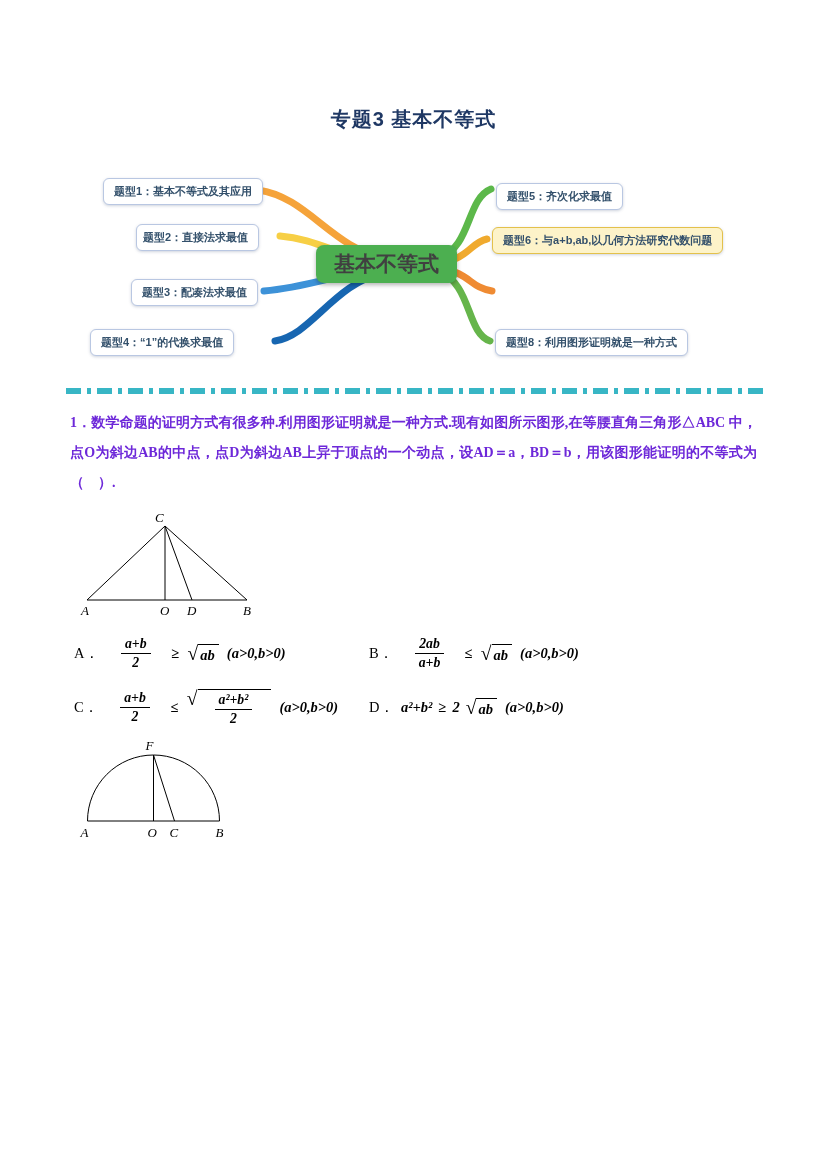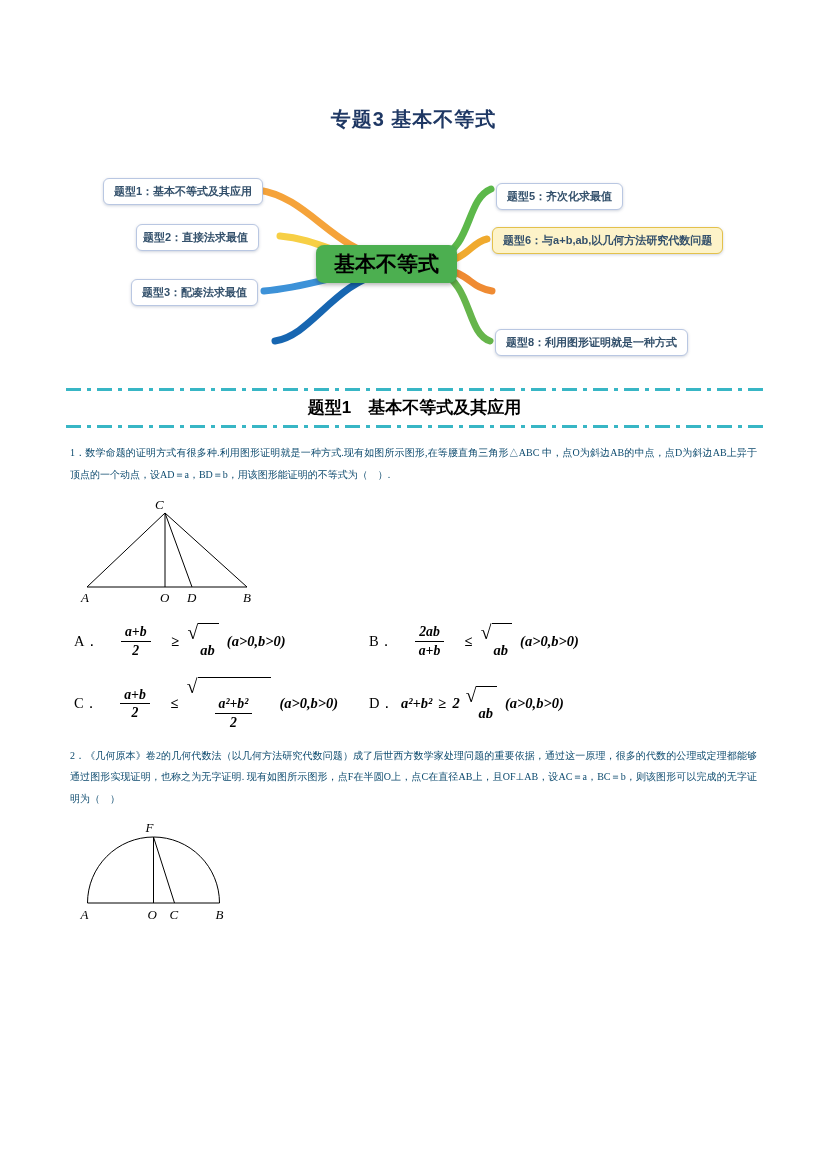--- a/index.html
+++ b/index.html
@@ -82,21 +82,21 @@
   .n3 { left:63px;  top:124px; }
   .n4 { left:22px;  top:174px; }
   .n5 { left:428px; top:28px; }
   .n6 { left:424px; top:72px; background:var(--node6-bg); border-color:var(--node6-border); }
   .n7 { left:429px; top:124px; }
   .n8 { left:427px; top:174px; }
   .mm-center {
     position:absolute;
     left:248px; top:90px;
     background:var(--center-green);
-    color:#000000;
+    color:#404040;
     font-family:"Liberation Sans", sans-serif;
     font-size:21px;
     font-weight:bold;
     padding:5px 18px;
     border-radius:8px;
     box-shadow:0 2px 4px rgba(0,0,0,.3);
     white-space:nowrap;
   }
   
   .section-sep { margin:18px 64px 0 66px; }
@@ -110,24 +110,25 @@
     text-align:center;
     font-family:"Liberation Sans", sans-serif;
     font-size:17px;
     font-weight:bold;
     color:#000;
     padding:5px 0 6px;
   }
   
   .para {
     margin:14px 70px 0 70px;
-    font-size:10px;
+    font-size:14px;
     line-height:2.15;
     text-align:justify;
-    color:#0c4a6e;
+    color:#6d28d9;
+    font-weight:bold;
   }
   
   .figure { display:block; margin:10px 0 0 74px; }
   .fig-line { stroke:#000; stroke-width:1; fill:none; }
   .fig-label {
     font-family:"Liberation Serif", serif;
     font-style:italic;
     font-size:13px;
     fill:#000;
   }
@@ -149,21 +150,21 @@
     vertical-align:middle;
     font-size:0.95em;
     line-height:1.15;
     font-style:italic; font-weight:bold;
     margin:0 15px;
   }
   .frac .num { display:block; border-bottom:1.2px solid #000; padding:0 4px 1px; }
   .frac .den { display:block; padding-top:1px; }
   .sqrt { display:inline-flex; align-items:flex-start; vertical-align:middle; margin:0 2px; }
   .sqrt .rad { font-size:1.35em; line-height:0.95; font-weight:bold; transform:translateY(1px); }
-  .sqrt .body { border-top:1.6px solid #000; padding:18px 4px 0 2px; font-style:italic; font-weight:bold;font-family:Liberation Serif, serif; }
+  .sqrt .body { border-top:1.6px solid #000; padding:2px 4px 0 2px; font-style:italic; font-weight:bold;font-family:Liberation Serif, serif; }
   .cond { font-style:italic; font-weight:bold; margin-left:2px; }
 </style>
 </head>
 <body>
 
 <div class="page">
 
   <div class="doc-title">专题3 基本不等式</div>
 
 
@@ -174,29 +175,29 @@
       <path class="cv c-blue" d="M318,113 C272,118 242,132 196,136"></path>
       <path class="cv c-darkblue" d="M318,116 C264,130 244,180 207,186"></path>
       <path class="cv c-green" d="M370,104 C404,92 398,44 423,34"></path>
       <path class="cv c-amber" d="M370,109 C402,103 402,88 419,84"></path>
       <path class="cv c-orange2" d="M370,113 C404,118 400,132 424,136"></path>
       <path class="cv c-green2" d="M370,116 C404,128 398,178 422,186"></path>
     </svg>
     <div class="mm-node n1">题型1：基本不等式及其应用</div>
     <div class="mm-node n2">题型2：直接法求最值</div>
     <div class="mm-node n3">题型3：配凑法求最值</div>
+    <div class="mm-node n4">题型4：“1”的代换求最值</div>
     <div class="mm-node n5">题型5：齐次化求最值</div>
     <div class="mm-node n6">题型6：与a+b,ab,以几何方法研究代数问题</div>
     <div class="mm-node n8">题型8：利用图形证明就是一种方式</div>
     <div class="mm-center">基本不等式</div>
   </div>
 
   <div class="section-sep">
     <div class="dashline"></div>
-    <div class="section-heading">题型1　基本不等式及其应用</div>
     <div class="dashline"></div>
   </div>
 
   <p class="para">1．数学命题的证明方式有很多种.利用图形证明就是一种方式.现有如图所示图形,在等腰直角三角形△ABC 中，点O为斜边AB的中点，点D为斜边AB上异于顶点的一个动点，设AD＝a，BD＝b，用该图形能证明的不等式为（　）.</p>
 
   <svg class="figure" width="185" height="112" viewBox="0 0 175 112">
     <path class="fig-line" d="M8,92 L168,92 L86,18 Z"></path>
     <line class="fig-line" x1="86" y1="18" x2="86" y2="92"></line>
     <line class="fig-line" x1="86" y1="18" x2="113" y2="92"></line>
     <text class="fig-label" x="76" y="14">C</text>
@@ -262,21 +263,20 @@
       <span class="m">2</span>
       <span class="sqrt">
         <span class="rad">√</span>
         <span class="body">ab</span>
       </span>
       <span class="cond">(a&gt;0,b&gt;0)</span>
     </div>
 
   </div>
 
-  <p class="para">2．《几何原本》卷2的几何代数法（以几何方法研究代数问题）成了后世西方数学家处理问题的重要依据，通过这一原理，很多的代数的公理或定理都能够通过图形实现证明，也称之为无字证明. 现有如图所示图形，点F在半圆O上，点C在直径AB上，且OF⊥AB，设AC＝a，BC＝b，则该图形可以完成的无字证明为（　）</p>
 
   <svg class="figure" width="172" height="105" viewBox="0 0 165 105">
     <path class="fig-line" d="M10,84 A66,66 0 0 1 142,84"></path>
     <line class="fig-line" x1="10" y1="84" x2="142" y2="84"></line>
     <line class="fig-line" x1="76" y1="84" x2="76" y2="18"></line>
     <line class="fig-line" x1="76" y1="18" x2="97" y2="84"></line>
     <text class="fig-label" x="68" y="13">F</text>
     <text class="fig-label" x="3" y="100">A</text>
     <text class="fig-label" x="70" y="100">O</text>
     <text class="fig-label" x="92" y="100">C</text>

